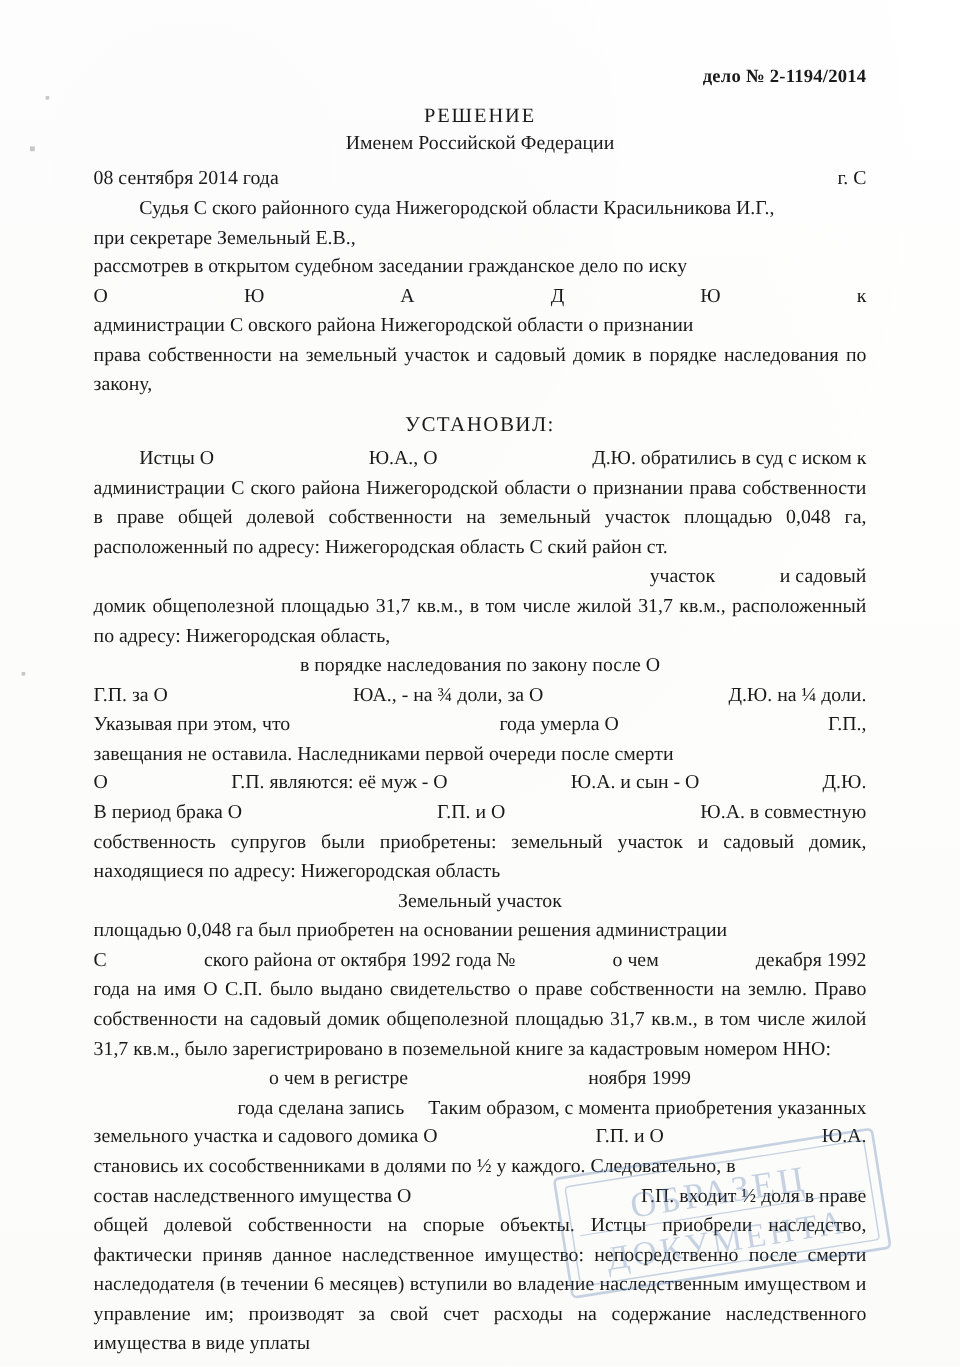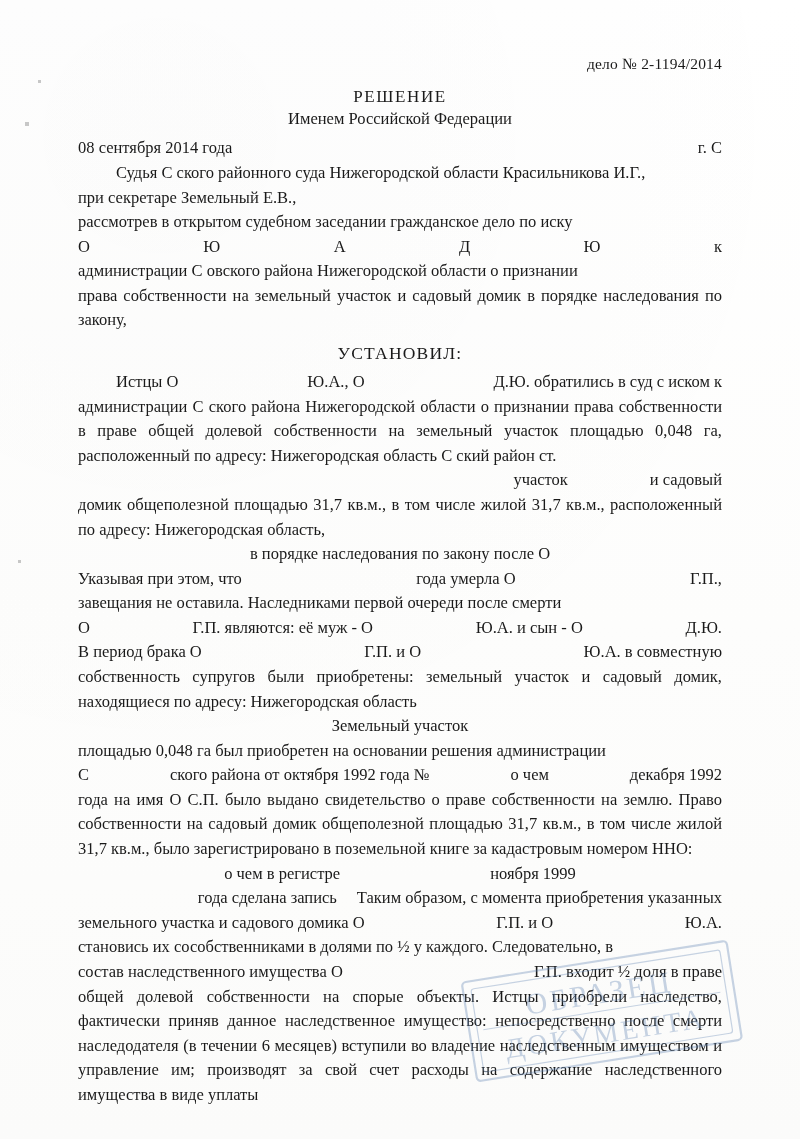--- a/index.html
+++ b/index.html
@@ -32,20 +32,21 @@
     position: absolute;
     left: 78px;
     top: 55px;
     width: 644px;
   }
   .docnum {
     text-align: right;
     font-size: 15.5px;
     letter-spacing: 0.2px;
     margin-bottom: 14px;
+    font-weight: bold;
   }
   .title {
     text-align: center;
     font-size: 17px;
     letter-spacing: 1.6px;
     margin-bottom: 2px;
   }
   .subtitle {
     text-align: center;
     font-size: 16.5px;
@@ -148,29 +149,34 @@
     <div class="center-head">УСТАНОВИЛ:</div>
 
     <div class="flexline" style="padding-left:38px;">
       <span>Истцы О</span>
       <span>Ю.А., О</span>
       <span>Д.Ю. обратились в суд с иском к</span>
     </div>
 
     <p class="body">администрации С          ского района Нижегородской области о признании права собственности  в праве общей долевой собственности на земельный участок площадью 0,048 га, расположенный по адресу: Нижегородская область С          ский район ст.</p>
 
-    <div class="flexline" style="justify-content:flex-end; gap:82px;">
+    <div class="flexline" style="justify-content:flex-end; gap:54px;">
       <span>участок</span>
       <span>и садовый</span>
     </div>
 
     <p class="body">домик общеполезной площадью 31,7 кв.м., в том числе жилой 31,7 кв.м., расположенный по адресу: Нижегородская область,</p>
 
     <div class="center-frag">в порядке наследования по закону после О</div>
 
+    <div class="flexline">
+      <span>Г.П. за О</span>
+      <span>ЮА., - на ¾  доли, за О</span>
+      <span>Д.Ю. на ¼ доли.</span>
+    </div>
 
     <div class="flexline">
       <span>Указывая при этом, что</span>
       <span>года умерла О</span>
       <span>Г.П.,</span>
     </div>
 
     <p class="body">завещания не оставила. Наследниками первой очереди после смерти</p>
 
     <div class="flexline">

